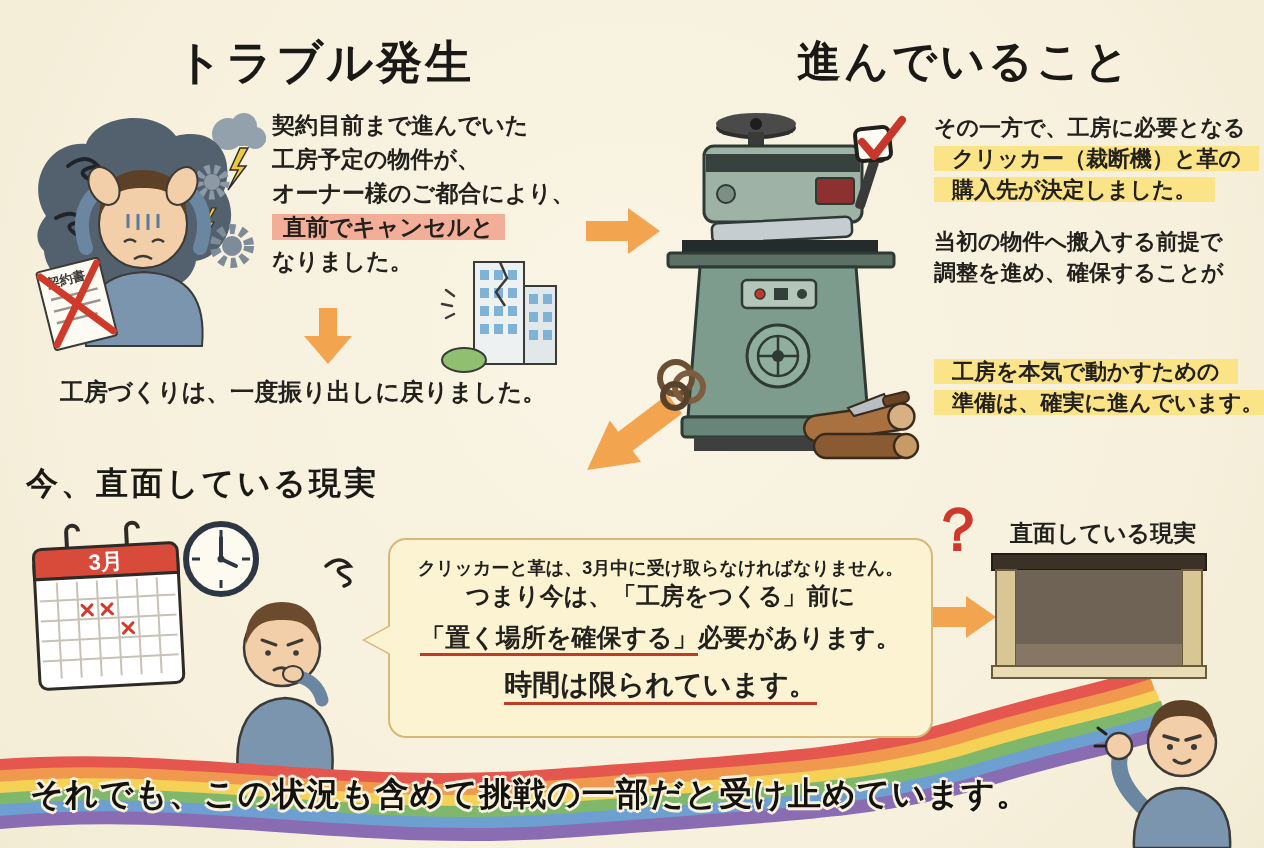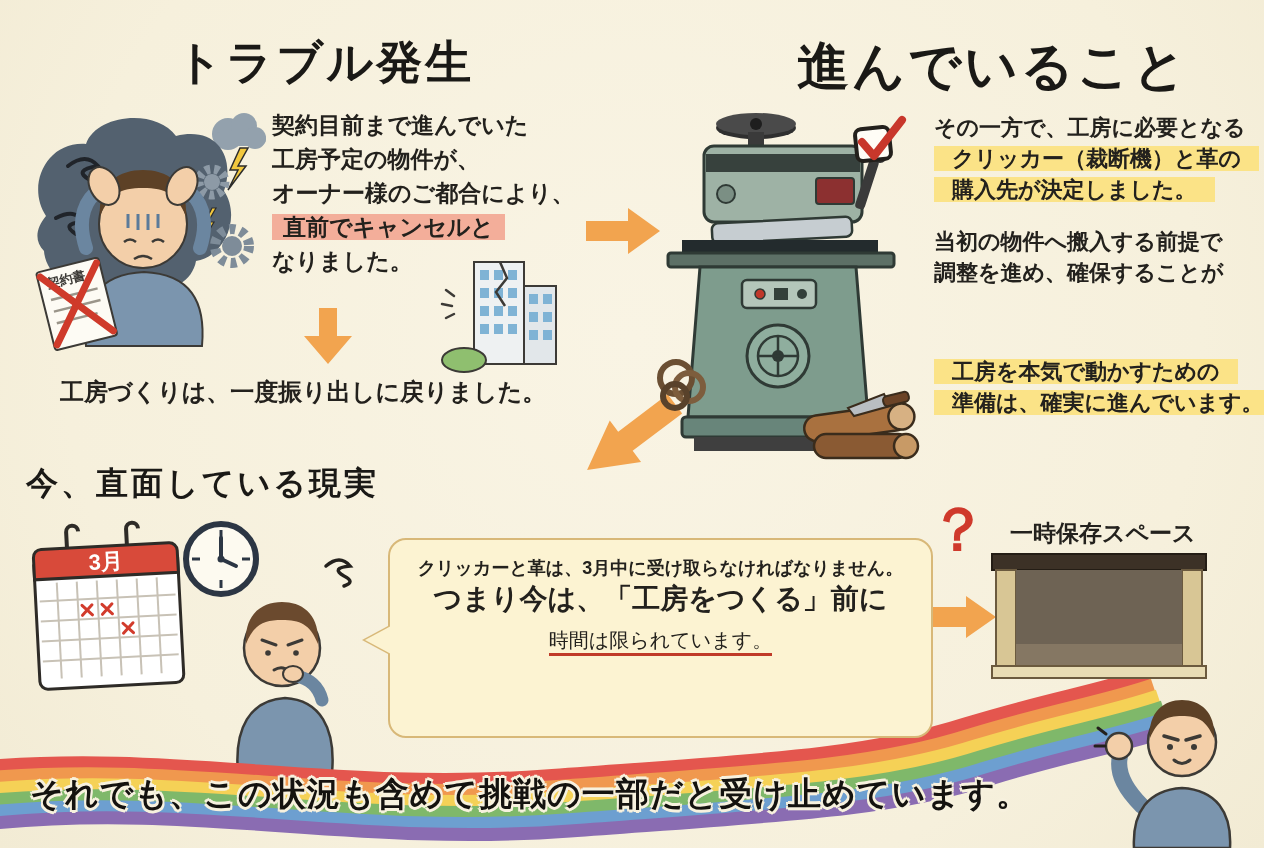--- a/index.html
+++ b/index.html
@@ -1,38 +1,38 @@
 <!DOCTYPE html>
 <html><head>
 <meta charset="utf-8">
 <style>
   *{margin:0;padding:0;box-sizing:border-box}
   body{width:1264px;height:848px;font-family:"Liberation Sans","DejaVu Sans",sans-serif;background:#e8e2d2}
   .stage{position:relative;width:1264px;height:848px;overflow:hidden;
          background:radial-gradient(circle at 50% 40%, #f9f4e4 0%, #f6f0dc 70%, #f2ebd4 100%);color:#23211d}
   .title{position:absolute;font-weight:900;color:#1a1916;letter-spacing:3px;white-space:nowrap}
   .t-trouble{left:176px;top:32px;font-size:46px}
-  .t-progress{left:797px;top:32px;font-size:52px}
+  .t-progress{left:797px;top:32px;font-size:44px}
   .t-reality{left:26px;top:462px;font-size:32px}
   .para{position:absolute;font-weight:800;white-space:nowrap}
   .trouble-para{left:272px;top:108px;font-size:23px;line-height:34px}
   .trouble-result{left:60px;top:376px;font-size:24px}
   .p-col{left:934px;font-size:22px;line-height:31px}
   .pp1{top:112px}.pp2{top:226px}.pp3{top:356px}
   .hl-y{background:#fbe387;padding:0 18px}
   .hl-p{background:#f3ae9a;padding:0 11px}
   .ul-red{border-bottom:3px solid #c03a28;padding-bottom:2px}
   .bubble{position:absolute;left:388px;top:538px;width:545px;height:200px;background:#fcf3d2;
           border:2.5px solid #d8b878;border-radius:18px;z-index:2;text-align:center;padding:16px 12px 10px}
   .bubble-tail{position:absolute;left:-25px;top:86px;width:0;height:0;border-top:14px solid transparent;
           border-bottom:14px solid transparent;border-right:26px solid #fcf3d2;filter:drop-shadow(-3px 0 0 #d8b878)}
   .b1{font-size:18px;font-weight:800;white-space:nowrap}
-  .b2{font-size:28px;font-weight:800;margin-bottom:9px;white-space:nowrap}
+  .b2{font-size:24px;font-weight:800;margin-bottom:9px;white-space:nowrap}
   .b3{font-size:25px;font-weight:800;margin-bottom:12px;white-space:nowrap}
-  .b4{font-size:20px;font-weight:400;white-space:nowrap}
+  .b4{font-size:28px;font-weight:700;white-space:nowrap}
   .qmark{position:absolute;left:928px;top:490px;font-size:60px;font-weight:900;color:#cf392b;z-index:2}
   .storage-label{position:absolute;left:1010px;top:518px;font-size:23px;font-weight:800;white-space:nowrap}
   .footer-msg{position:absolute;left:0;top:772px;width:1060px;text-align:center;font-size:33px;font-weight:900;
           color:#14120f;letter-spacing:1px;z-index:5;white-space:nowrap;
           text-shadow:2px 2px 0 #f7f1de,-2px 2px 0 #f7f1de,2px -2px 0 #f7f1de,-2px -2px 0 #f7f1de,0 3px 0 #f7f1de,0 -3px 0 #f7f1de}
   svg.ill{position:absolute;overflow:visible}
   .svg-stress{left:16px;top:96px}
   .svg-building{left:440px;top:256px}
   .svg-machine{left:656px;top:112px}
   .svg-check{left:848px;top:112px}
@@ -281,25 +281,26 @@
       <path d="M64,122 q8,-5 15,1" stroke="#3c3a36" stroke-width="3" fill="none" stroke-linecap="round"></path>
       <path d="M112,152 C108,136 96,130 86,128" stroke="#6b86a0" stroke-width="13" fill="none" stroke-linecap="round"></path>
       <ellipse cx="83" cy="126" rx="10" ry="8" fill="#f3cfa9" stroke="#3c3a36" stroke-width="2"></ellipse>
     </g>
   </svg>
 
   <div class="bubble">
     <div class="bubble-tail"></div>
     <div class="b1"><span>クリッカーと革は、3月中に受け取らなければなりません。</span></div>
     <div class="b2"><span>つまり今は、「工房をつくる」前に</span></div>
+    <div class="b3"><span class="ul-red">「置く場所を確保する」</span><span>必要があります。</span></div>
     <div class="b4"><span class="ul-red">時間は限られています。</span></div>
   </div>
 
   <div class="qmark">？</div>
-  <div class="storage-label">一時保存スペース</div>
+  <div class="storage-label">直面している現実</div>
 
   <svg class="ill svg-garage" width="218" height="140" viewBox="0 0 218 140">
     <rect x="2" y="8" width="214" height="16" fill="#3c3126" stroke="#241d15" stroke-width="2"></rect>
     <rect x="6" y="24" width="20" height="96" fill="#d8c695" stroke="#6b5a3e" stroke-width="2"></rect>
     <rect x="192" y="24" width="20" height="96" fill="#d8c695" stroke="#6b5a3e" stroke-width="2"></rect>
     <rect x="26" y="24" width="166" height="96" fill="#6e6354"></rect>
     <rect x="26" y="98" width="166" height="22" fill="#857763"></rect>
     <rect x="2" y="120" width="214" height="12" fill="#e8dcb4" stroke="#6b5a3e" stroke-width="2"></rect>
   </svg>
 

